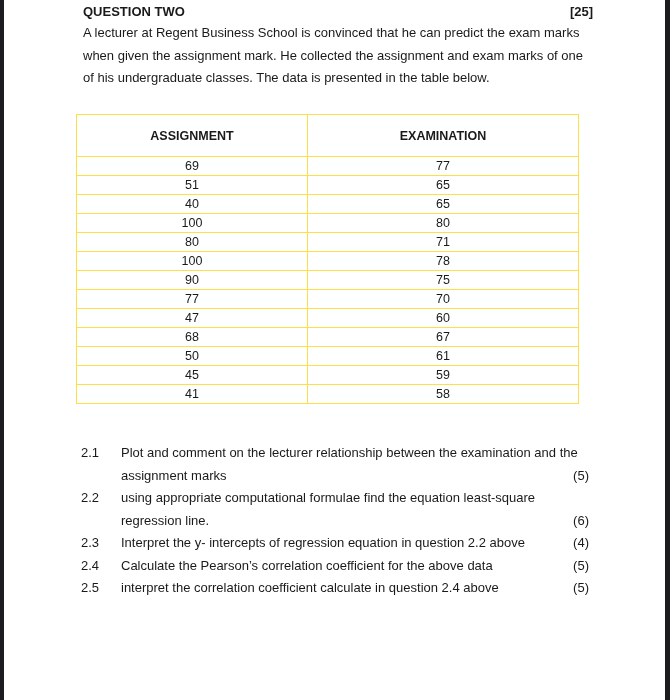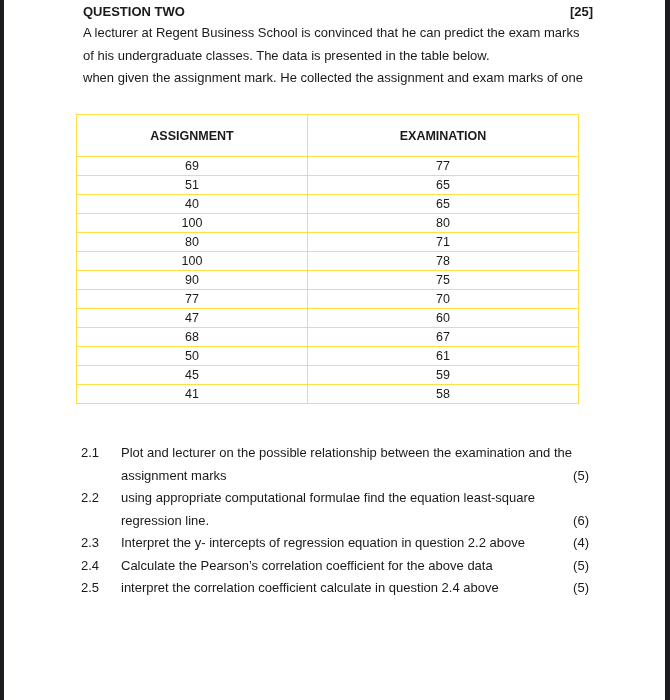--- a/index.html
+++ b/index.html
@@ -106,22 +106,22 @@
 <body>
 
 <div class="page">
   <div class="q-header">
     <span class="q-title">QUESTION TWO</span>
     <span class="q-marks">[25]</span>
   </div>
 
   <div class="intro">
     <div>A lecturer at Regent Business School is convinced that he can predict the exam marks</div>
+    <div>when given the assignment mark. He collected the assignment and exam marks of one</div>
     <div>of his undergraduate classes. The data is presented in the table below.</div>
-    <div>when given the assignment mark. He collected the assignment and exam marks of one</div>
   </div>
 </div>
 
 <table class="data">
   <thead>
     <tr>
       <th class="col-a">ASSIGNMENT</th>
       <th>EXAMINATION</th>
     </tr>
   </thead>
@@ -179,21 +179,21 @@
         <td>58</td>
       </tr>
     </tbody>
 </table>
 
 <div class="questions" id="questions">
     <div class="q-item">
       <div class="q-num">2.1</div>
       <div class="q-body">
         <div class="q-line">
-          <span>Plot and lecturer on the possible relationship between the examination and the</span>
+          <span>Plot and comment on the lecturer relationship between the examination and the</span>
           <span class="q-mark"></span>
         </div>
         <div class="q-line">
           <span>assignment marks</span>
           <span class="q-mark">(5)</span>
         </div>
       </div>
     </div>
     <div class="q-item">
       <div class="q-num">2.2</div>

